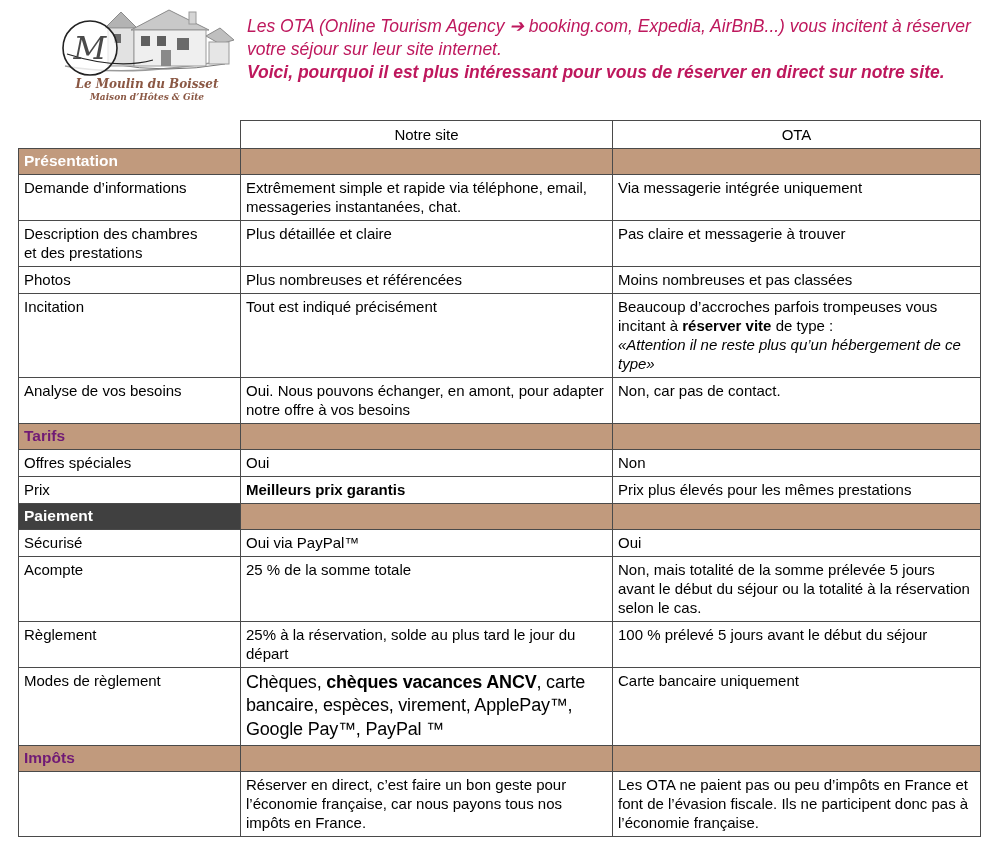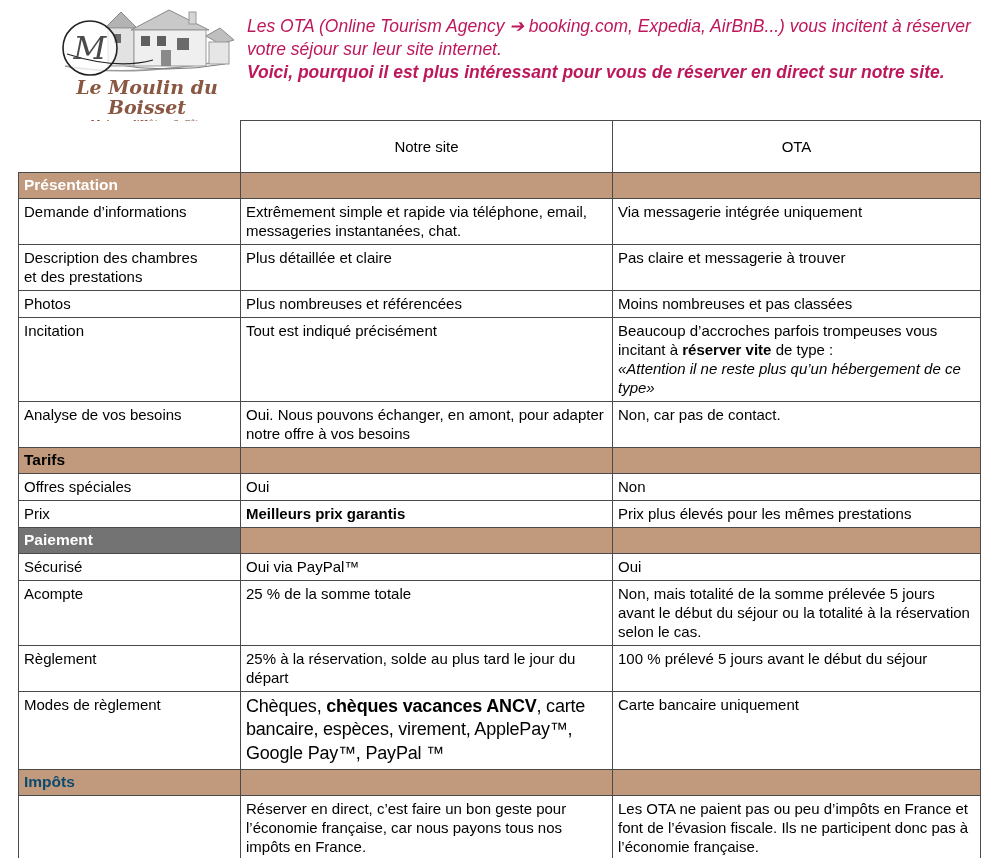--- a/index.html
+++ b/index.html
@@ -4,37 +4,37 @@
 <style>
   * { box-sizing: border-box; }
   html, body { margin:0; padding:0; background:#fff; }
   body { width:1000px; height:858px; font-family:"Liberation Sans", sans-serif; color:#000; }
   .page { position:relative; width:1000px; height:858px; overflow:hidden; background:#fff; }
 
   
   .logo-block { position:absolute; left:52px; top:4px; width:190px; text-align:center; }
   .logo-art { display:block; margin:0 auto; }
   .logo-title { font-family:"DejaVu Serif", serif; font-style:italic; font-weight:bold;
-                font-size:19px; color:#8a5743; line-height:1.05; margin-top:-4px; }
+                font-size:12px; color:#8a5743; line-height:1.05; margin-top:-4px; }
   .logo-subtitle { font-family:"DejaVu Serif", serif; font-style:italic; font-weight:bold;
                    font-size:9px; color:#8a5743; margin-top:1px; }
 
   
   .intro { position:absolute; left:247px; top:15px; width:742px;
            font-size:17.5px; font-style:italic; line-height:1.32; color:#be185d; }
   .intro p { margin:0; }
   .intro .bold { font-weight:bold; }
 
   
   table.cmp { position:absolute; left:18px; top:120px; width:962px;
               border-collapse:collapse; table-layout:fixed; font-size:15px; }
   .cmp th, .cmp td { border:1px solid #4a4a4a; padding:3px 6px 4px 5px;
                      vertical-align:top; text-align:left; line-height:1.27;
                      font-weight:normal; overflow:hidden; }
-  .cmp thead th { text-align:center; vertical-align:middle; height:27px; padding:16px; }
+  .cmp thead th { text-align:center; vertical-align:middle; height:27px; padding:4px; }
   .cmp thead td.no-border { border:none; background:#fff; }
   .cmp tr.section-row td { color:#fff; font-weight:bold; font-size:15.5px;
                            height:25px; padding:2px 6px 3px 5px; vertical-align:middle; }
   .cmp td.lbl { padding-right:26px; }
   .cmp td.small { font-size:18px; letter-spacing:-0.2px; line-height:1.3;margin-top:32px; }
 </style>
 </head>
 <body>
 
 <div class="page">
@@ -111,36 +111,36 @@
           <td class="lbl"><span>Incitation</span></td>
           <td><span>Tout est indiqué précisément</span></td>
           <td><span>Beaucoup d’accroches parfois trompeuses vous incitant à </span><span style="font-weight: bold;">réserver vite</span><span> de type :</span><br><span style="font-style: italic;">«Attention il ne reste plus qu’un hébergement de ce type»</span></td>
         </tr>
         <tr>
           <td class="lbl"><span>Analyse de vos besoins</span></td>
           <td><span>Oui. Nous pouvons échanger, en amont, pour adapter notre offre à vos besoins</span></td>
           <td><span>Non, car pas de contact.</span></td>
         </tr>
         <tr class="section-row">
-          <td style="background: rgb(193, 154, 125); color: #000000;">Tarifs</td>
+          <td style="background: rgb(193, 154, 125); color: #701a75;">Tarifs</td>
           <td style="background: rgb(193, 154, 125); color: rgb(255, 255, 255);"></td>
           <td style="background: rgb(193, 154, 125); color: rgb(255, 255, 255);"></td>
         </tr>
         <tr>
           <td class="lbl"><span>Offres spéciales</span></td>
           <td><span>Oui</span></td>
           <td><span>Non</span></td>
         </tr>
         <tr>
           <td class="lbl"><span>Prix</span></td>
           <td><span style="font-weight: bold;">Meilleurs prix garantis</span></td>
           <td><span>Prix plus élevés pour les mêmes prestations</span></td>
         </tr>
         <tr class="section-row">
-          <td style="background: #737373; color: rgb(255, 255, 255);">Paiement</td>
+          <td style="background: #404040; color: rgb(255, 255, 255);">Paiement</td>
           <td style="background: rgb(193, 154, 125); color: rgb(255, 255, 255);"></td>
           <td style="background: rgb(193, 154, 125); color: rgb(255, 255, 255);"></td>
         </tr>
         <tr>
           <td class="lbl"><span>Sécurisé</span></td>
           <td><span>Oui via PayPal™</span></td>
           <td><span>Oui</span></td>
         </tr>
         <tr>
           <td class="lbl"><span>Acompte</span></td>
@@ -151,21 +151,21 @@
           <td class="lbl"><span>Règlement</span></td>
           <td><span>25% à la réservation, solde au plus tard le jour du départ</span></td>
           <td><span>100 % prélevé 5 jours avant le début du séjour</span></td>
         </tr>
         <tr>
           <td class="lbl"><span>Modes de règlement</span></td>
           <td class="small"><span>Chèques, </span><span style="font-weight: bold;">chèques vacances ANCV</span><span>, carte bancaire, espèces, virement, ApplePay™, Google Pay™, PayPal ™</span></td>
           <td><span>Carte bancaire uniquement</span></td>
         </tr>
         <tr class="section-row">
-          <td style="background: rgb(193, 154, 125); color: #0c4a6e;">Impôts</td>
+          <td style="background: rgb(193, 154, 125); color: #701a75;">Impôts</td>
           <td style="background: rgb(193, 154, 125); color: rgb(255, 255, 255);"></td>
           <td style="background: rgb(193, 154, 125); color: rgb(255, 255, 255);"></td>
         </tr>
         <tr>
           <td class="lbl"><span></span></td>
           <td><span>Réserver en direct, c’est faire un bon geste pour l’économie française, car nous payons tous nos impôts en France.</span></td>
           <td><span>Les OTA ne paient pas ou peu d’impôts en France et font de l’évasion fiscale. Ils ne participent donc pas à l’économie française.</span></td>
         </tr>
       </tbody>
   </table>

